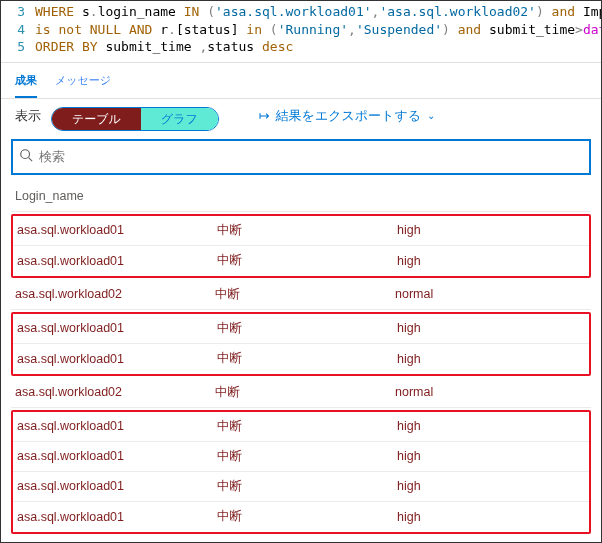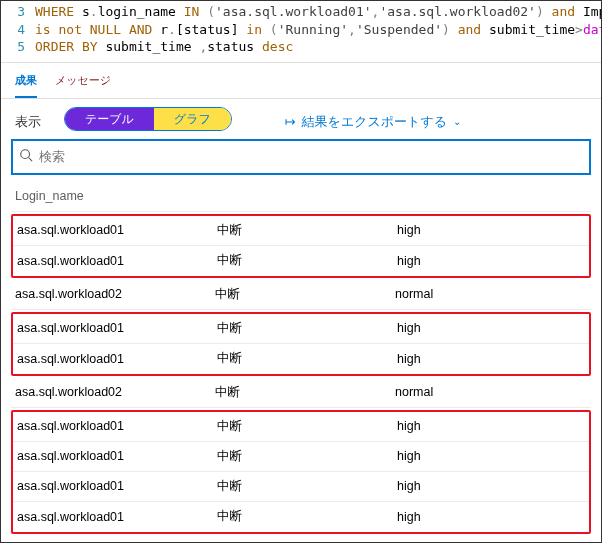--- a/index.html
+++ b/index.html
@@ -20,57 +20,57 @@
     font-size: 13px;
     line-height: 1.35;
     white-space: pre;
     overflow: hidden;
   }
   .code-line { display: flex; }
   .gutter { width: 34px; text-align: right; padding-right: 10px; color: #2b91af; user-select:none;}
   .code { flex: 1; overflow: hidden; }
   .kw { color: #a16207; }
   .fn { color: #cc00cc; }
-  .str { color: #404040; }
+  .str { color: #0369a1; }
   .op { color: #808080; }
   .plain { color: #000; }
   .id { color: #000; }
   .divider { border-top: 1px solid #e1dfdd; }
   .tabs {
     display: flex;
     gap: 18px;
     padding: 10px 14px 0 14px;
     font-size: 11px;
     border-bottom: 1px solid #e1dfdd;
   }
-  .tab { padding-bottom: 8px; cursor: pointer; color: #7f1d1d;}
+  .tab { padding-bottom: 8px; cursor: pointer; color: #3b82f6;}
   .tab.active { color: #0078d4; border-bottom: 2px solid #0078d4; font-weight:600;}
   .toolbar {
     display: flex;
-    align-items: flex-end;
-    gap: 23px;
+    align-items: flex-start;
+    gap: 10px;
     padding: 8px 14px;
   }
   .toolbar-label { color:#323130; }
   .pill-group {
     display: flex;
     border: 1px solid #0078d4;
     border-radius: 14px;
     overflow: hidden;
     height: 24px;
   }
   .pill {
     padding: 2px 20px;
     font-size: 12px;
     color: #0078d4;
-    background: #fde047;
+    background: #5eead4;
     cursor: pointer;
     line-height: 18px;
   }
-  .pill.active { background: #6d28d9; color: #fff; }
+  .pill.active { background: #7f1d1d; color: #fff; }
   .export {
     margin-left: 30px;
     color: #0078d4;
     cursor: pointer;
     display: flex;
     align-items: center;
     gap: 6px;
     font-size: 13px;
   }
   .export .chev { font-size: 10px; }
@@ -93,21 +93,21 @@
   .grid-header, .grid-row {
     display: grid;
     grid-template-columns: 200px 180px 1fr;
     align-items: center;
     border-bottom: 1px solid #edebe9;
     min-height: 30px;
     padding: 0 4px;
     font-size: 12.5px;
   }
   .grid-header { color:#605e5c; font-weight:400; padding-top:8px; padding-bottom:8px;}
-  .grid-row { color:#000000; }
+  .grid-row { color:#7f1d1d; }
   .hl-box {
     border: 2px solid #e81123;
     border-radius: 2px;
     margin: 2px 0;
   }
   .hl-box .grid-row:last-child { border-bottom: none; }
 </style>
 </head>
 <body>
 

